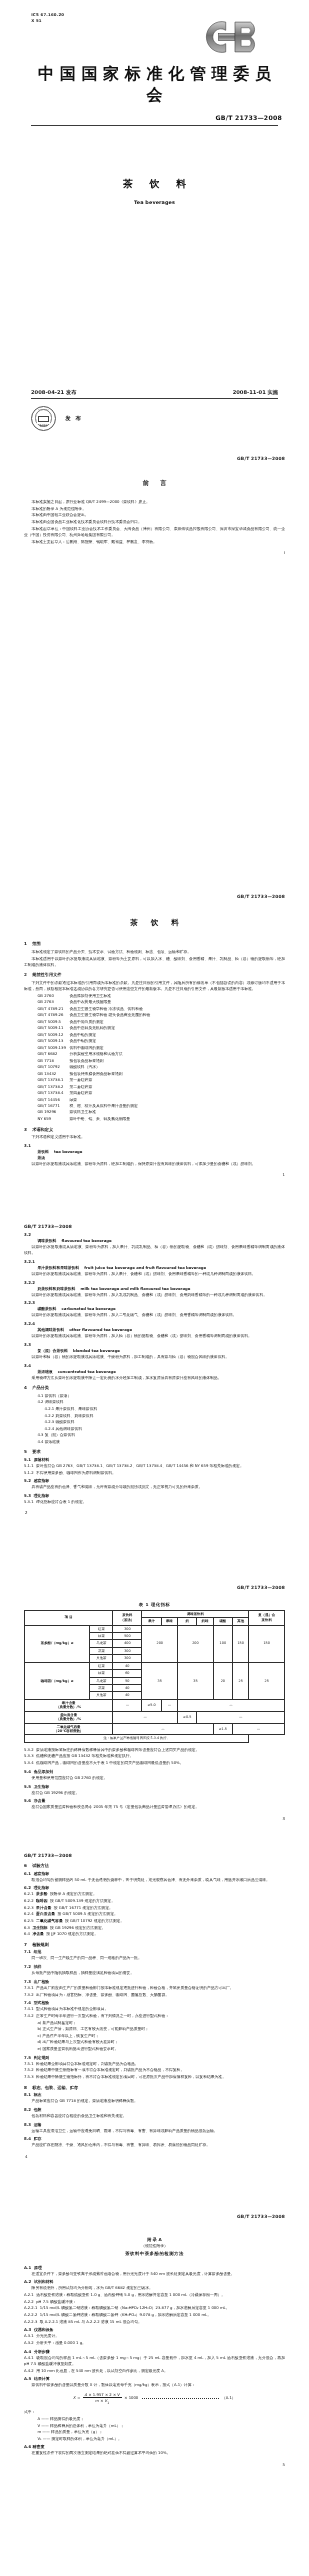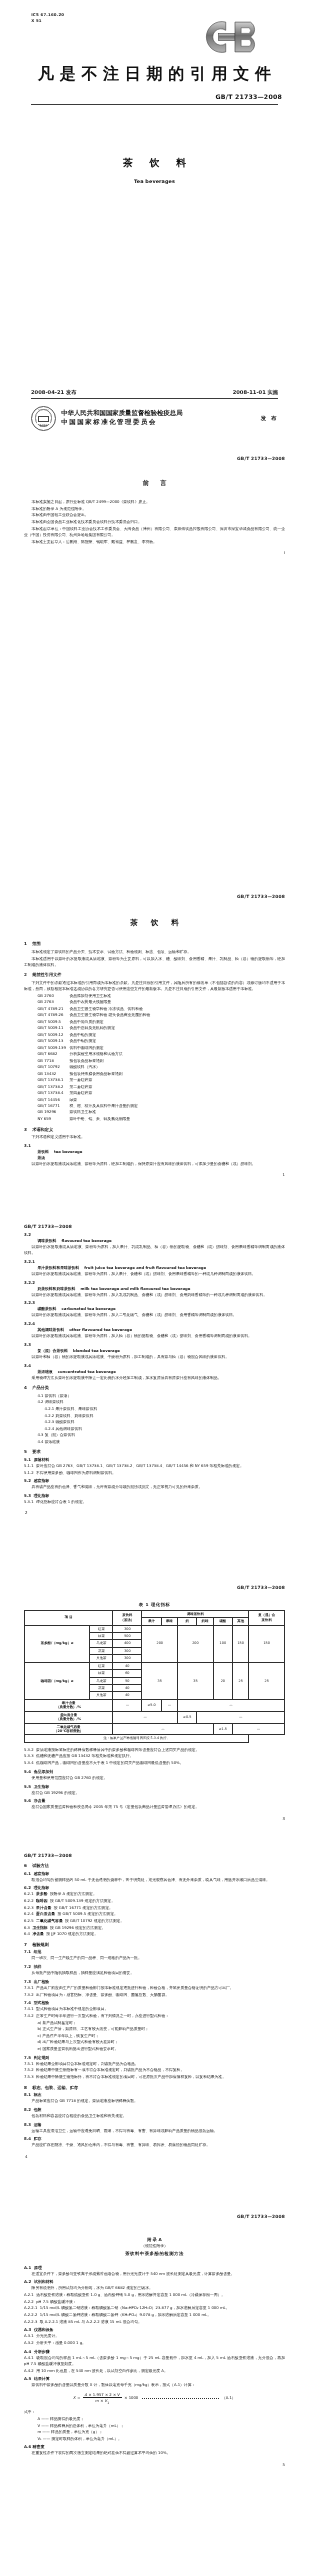--- a/index.html
+++ b/index.html
@@ -129,43 +129,39 @@
           </linearGradient>
         </defs>
         <path d="M44 8 A30 30 0 1 0 44 66 L44 50 A16 16 0 1 1 44 24 Z" fill="url(#gbg)" stroke="#444" stroke-width="1.2"></path>
         <rect x="30" y="30" width="32" height="14" fill="url(#gbg)" stroke="#444" stroke-width="1.2"></rect>
         <path d="M62 8 L92 8 A17 17 0 0 1 92 37 A17 17 0 0 1 92 66 L62 66 Z" fill="url(#gbg)" stroke="#444" stroke-width="1.2"></path>
         <path d="M74 19 L90 19 A8 8 0 0 1 90 30 L74 30 Z" fill="#fff" stroke="#444" stroke-width="1"></path>
         <path d="M74 42 L90 42 A8 8 0 0 1 90 55 L74 55 Z" fill="#fff" stroke="#444" stroke-width="1"></path>
       </svg>
     </div>
 
-    <div class="natl-title">凡是不注日期的引用文件</div>
+    <div class="natl-title">中国国家标准化管理委员会</div>
     <div class="std-no">GB/T 21733—2008</div>
     <hr class="cover-rule">
 
     <div class="cover-title">茶 饮 料</div>
     <div class="cover-subtitle">Tea beverages</div>
 
     <div class="cover-dates">
       <span>2008-04-21 发布</span>
       <span>2008-11-01 实施</span>
     </div>
 
     <div class="cover-issuer">
       <div class="seal">
         <div class="ring"></div>
         <div class="txt2">中国标准出版社</div>
         <div class="bar"></div>
         <div class="mini"></div>
         <div class="txt">数码防伪</div>
-      </div>
-      <div class="issuer-names">
-        <div class="issuer-l1">中华人民共和国国家质量监督检验检疫总局</div>
-        <div class="issuer-l2">中国国家标准化管理委员会</div>
       </div>
       <div class="issuer-verb">发 布</div>
     </div>
   </div>
 
   <div class="page ipage" style="height:216px;">
     <div class="run-head right">GB/T 21733—2008</div>
     <div class="sect-title">前 言</div>
     <p class="b">本标准实施之日起，原行业标准 QB/T 2499—2000《茶饮料》废止。</p>
     <p class="b">本标准的附录 A 为规范性附录。</p>

